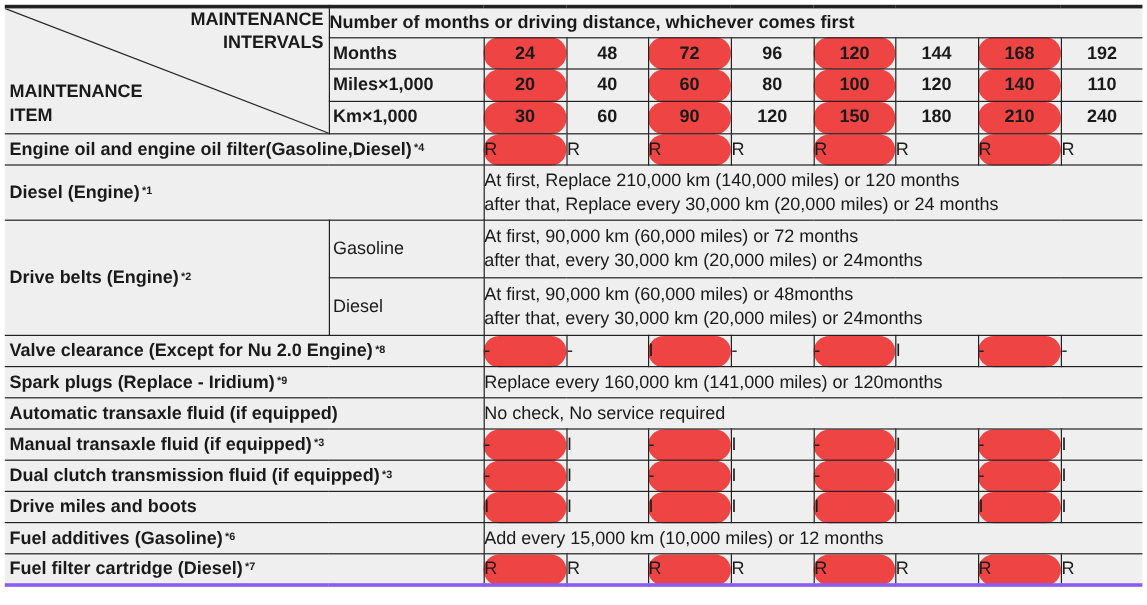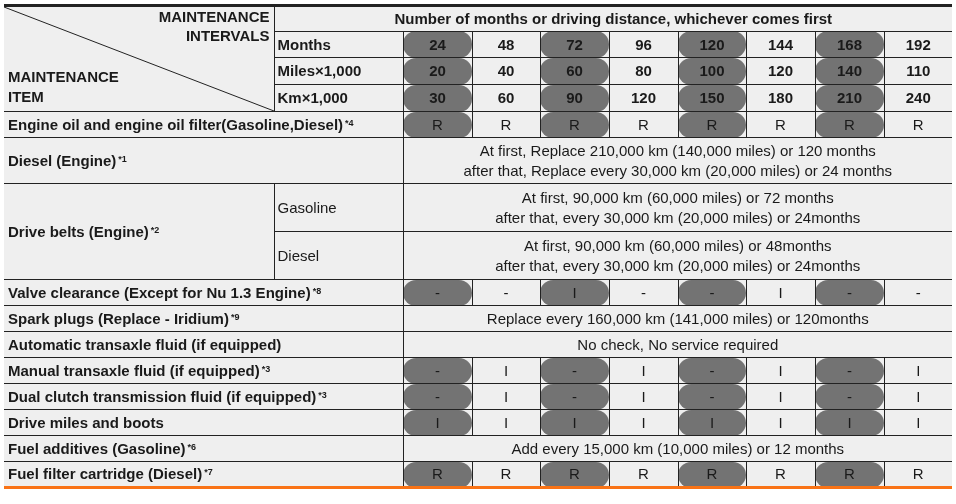--- a/index.html
+++ b/index.html
@@ -4,33 +4,33 @@
 <style>
   html, body { margin: 0; padding: 0; background: #ffffff; }
   body { width: 956px; height: 504px; overflow: hidden; font-family: "Liberation Sans", sans-serif; color: #1a1a1a; }
   #wrap { position: absolute; left: 4px; top: 4px; width: 948px; }
   table.sched {
     border-collapse: collapse;
     table-layout: fixed;
     width: 948px;
     background: #efefef;
     border-top: 3px solid #222;
-    border-bottom: 3px solid #f97316;
+    border-bottom: 3px solid #8b5cf6;
     font-size: 15px;
   }
   table.sched td {
     border: 1px solid #222;
     padding: 0;
     vertical-align: middle;
     line-height: 20px;
   }
   table.sched tr td:first-child { border-left: none; }
   table.sched tr td:last-child { border-right: none; }
-  .shade { background: #737373; border-radius: 13px; }
-  .c { text-align: center; }
+  .shade { background: #ef4444; border-radius: 13px; }
+  .c { text-align: left; }
   .item { padding-left: 4px !important; font-weight: bold; }
   .bold { font-weight: bold; }
   .sup { font-size: 9px; vertical-align: top; position: relative; top: -2px; margin-left: 2px; }
   .corner { position: relative; height: 104px; }
   .corner svg { position: absolute; left: 0; top: 0; }
   .corner .tr { position: absolute; right: 4px; top: 0px; text-align: right; font-weight: bold; font-size: 15px; line-height: 19px; }
   .corner .bl { position: absolute; left: 4px; bottom: 4px; text-align: left; font-weight: bold; font-size: 15px; line-height: 20px; }
   .unit { padding-left: 3px !important; font-weight: bold; }
   .hdrnum { font-weight: bold; text-align: center; }
   .sub { padding-left: 3px !important; }
@@ -144,21 +144,21 @@
   </tr>
   <tr class="r-belt">
     <td class="sub">Diesel</td>
     <td colspan="8" class="c">
       <div>At first, 90,000 km (60,000 miles) or 48months</div>
       <div>after that, every 30,000 km (20,000 miles) or 24months</div>
     </td>
   </tr>
 
   <tr class="r-std">
-    <td colspan="2" class="item"><span>Valve clearance (Except for Nu 1.3 Engine)</span><span class="sup">*8</span></td>
+    <td colspan="2" class="item"><span>Valve clearance (Except for Nu 2.0 Engine)</span><span class="sup">*8</span></td>
     <td class="c shade">-</td>
     <td class="c">-</td>
     <td class="c shade">I</td>
     <td class="c">-</td>
     <td class="c shade">-</td>
     <td class="c">I</td>
     <td class="c shade">-</td>
     <td class="c">-</td>
   </tr>
 

